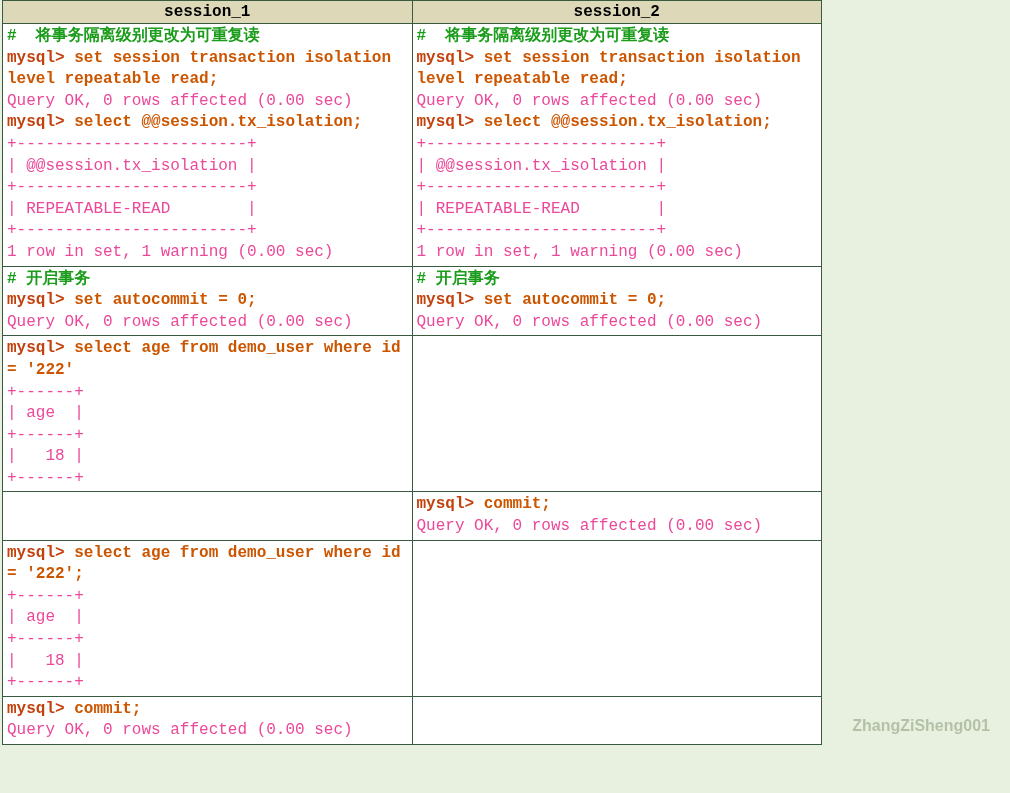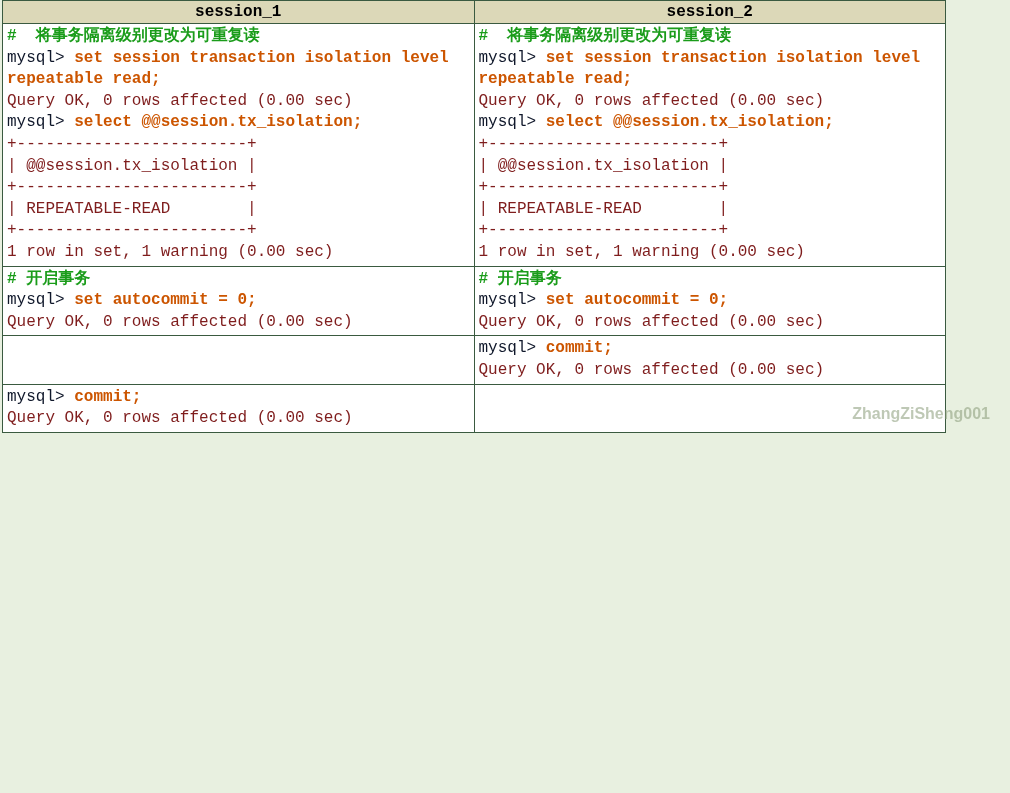--- a/index.html
+++ b/index.html
@@ -11,21 +11,21 @@
       width: 1010px;
     }
     .top-hint {
       color: #b08080;
       font-size: 12px;
       padding: 2px 0 2px 2px;
       font-family: "SimSun", sans-serif;
     }
     table {
       border-collapse: collapse;
-      width: 944px;
+      width: 820px;
       margin: 0 2px;
       background: #fff;
       table-layout: fixed;
       padding-left: 37px;
     }
     th, td {
       border: 1px solid #3a5a40;
       vertical-align: top;
       text-align: left;
     }
@@ -38,23 +38,23 @@
       font-size: 16px;
     }
     td {
       padding: 2px 4px;
       line-height: 1.35;
       white-space: pre-wrap;
       word-break: break-word;
       background: #fff;
     }
     .comment { color: #1a9c1a; font-weight: bold; margin-top: 22px; }
-    .prompt { color: #0f172a; font-weight: normal; }
+    .prompt { color: #c2410c; font-weight: bold; }
     .cmd { color: #cc5500; font-weight: bold; text-align: center; }
-    .out { color: #7f1d1d; margin-top: 30px; }
+    .out { color: #ec4899; margin-top: 30px; }
     .watermark {
       position: absolute;
       right: 20px;
       bottom: 10px;
       color: #8a9c7a;
       opacity: 0.55;
       font-family: Arial, sans-serif;
       font-size: 16px;
       font-weight: bold;
       pointer-events: none;
@@ -104,28 +104,46 @@
 
       <tr>
         <td><span class="comment"># 开启事务</span>
 <span class="prompt">mysql&gt; </span><span class="cmd">set autocommit = 0;</span>
 <span class="out">Query OK, 0 rows affected (0.00 sec)</span></td>
         <td><span class="comment"># 开启事务</span>
 <span class="prompt">mysql&gt; </span><span class="cmd">set autocommit = 0;</span>
 <span class="out">Query OK, 0 rows affected (0.00 sec)</span></td>
       </tr>
 
+      <tr>
+        <td><span class="prompt">mysql&gt; </span><span class="cmd">select age from demo_user where id = '222'</span>
+<span class="out">+------+
+| age  |
++------+
+|   18 |
++------+</span></td>
+        <td></td>
+      </tr>
 
 
       <tr>
         <td></td>
         <td><span class="prompt">mysql&gt; </span><span class="cmd">commit;</span>
 <span class="out">Query OK, 0 rows affected (0.00 sec)</span></td>
       </tr>
 
+      <tr>
+        <td><span class="prompt">mysql&gt; </span><span class="cmd">select age from demo_user where id = '222';</span>
+<span class="out">+------+
+| age  |
++------+
+|   18 |
++------+</span></td>
+        <td></td>
+      </tr>
 
       <tr>
         <td><span class="prompt">mysql&gt; </span><span class="cmd">commit;</span>
 <span class="out">Query OK, 0 rows affected (0.00 sec)</span></td>
         <td></td>
       </tr>
     </tbody>
   </table>
 
   <div class="watermark">ZhangZiSheng001</div>

